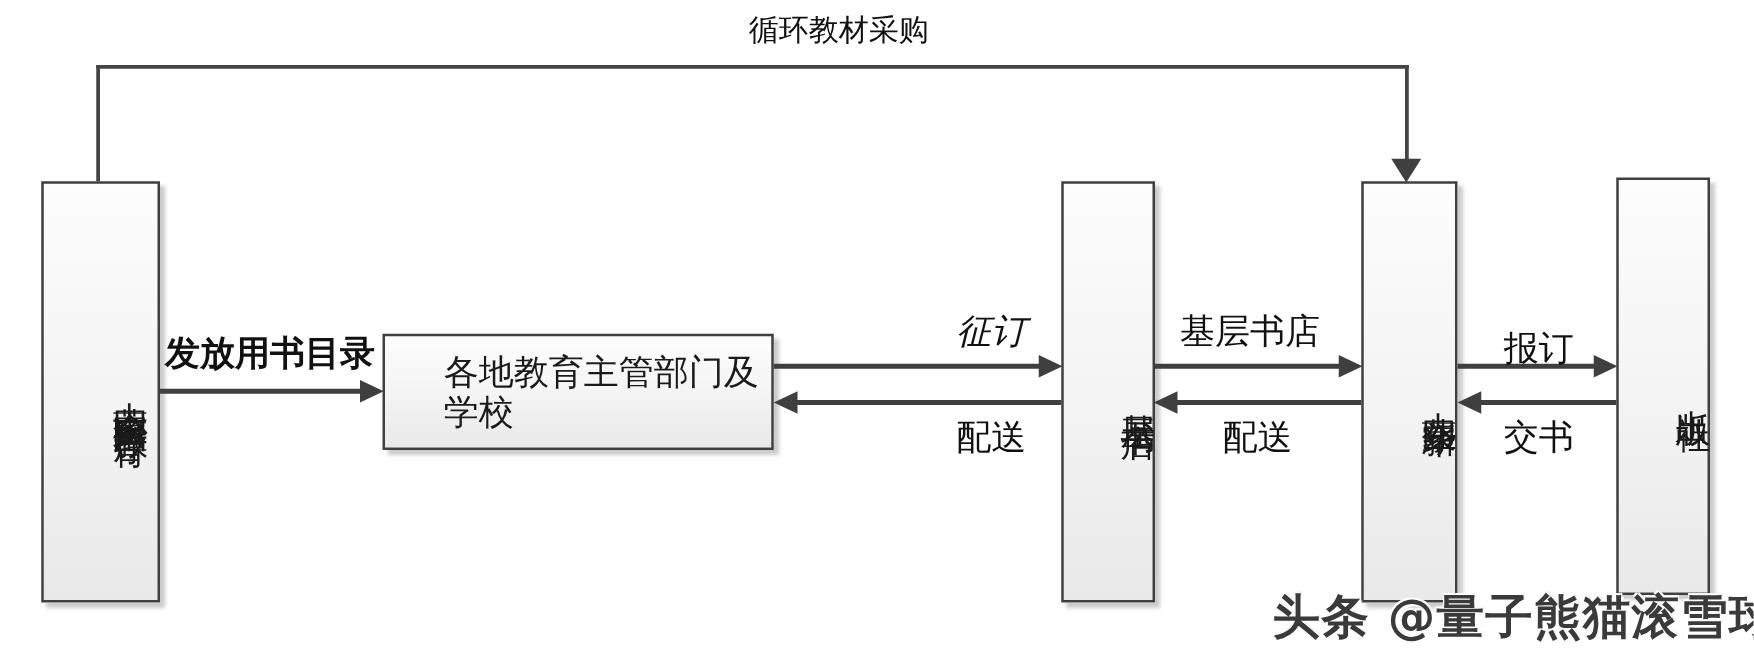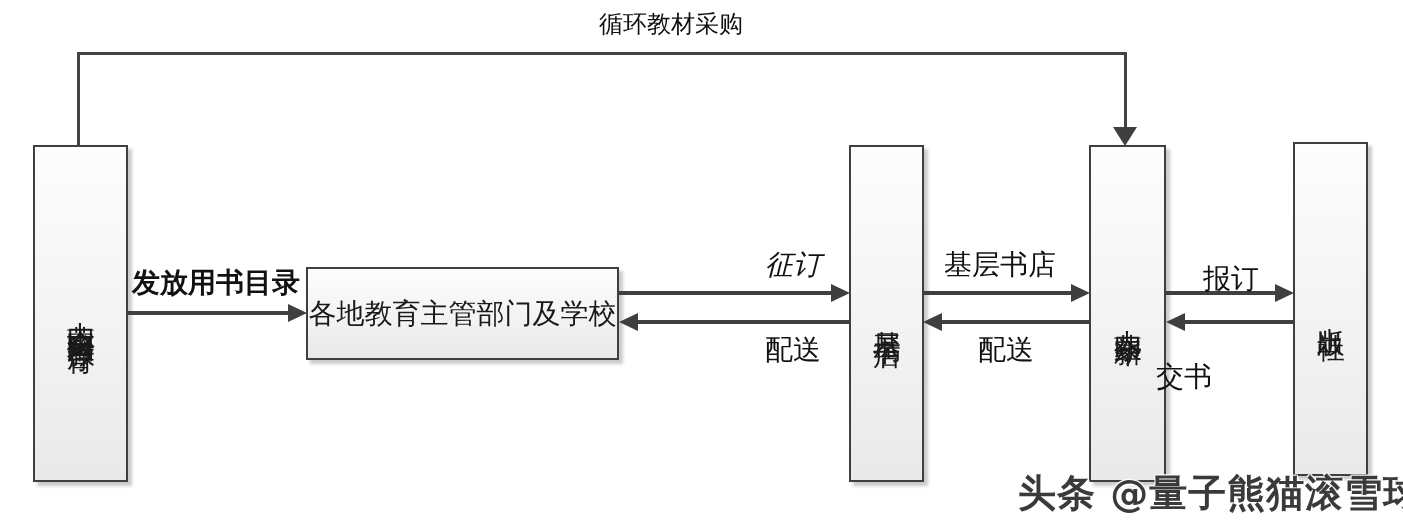--- a/index.html
+++ b/index.html
@@ -19,20 +19,21 @@
   .node {
     position: absolute;
     border: 2.5px solid #3f3f3f;
     background: linear-gradient(180deg, #fdfdfd 0%, #f3f3f3 55%, #e9e9e9 100%);
     box-shadow: 4px 4px 3px rgba(140,140,140,0.45);
     display: flex;
     align-items: center;
     justify-content: center;
     font-size: 28px;
     line-height: 1.12;
+    padding-left: 47px;
   }
   .vtext {
     writing-mode: vertical-rl;
     text-orientation: upright;
     letter-spacing: 3px;
     white-space: nowrap;
   }
   #node-education-dept   { left: 33px;   top: 145px; width: 95px;  height: 337px; }
   #node-local-edu        { left: 306px;  top: 267px; width: 313px; height: 93px; }
   #node-bookstore        { left: 849px;  top: 145px; width: 75px;  height: 337px; }
@@ -92,21 +93,21 @@
     transform: translateX(-50%);
     color: #111111;
   }
   #lbl-loop     { left: 671px;  top: 8px; font-size: 24px; }
   #lbl-catalog  { left: 216px;  top: 264px; font-weight: bold; }
   #lbl-solicit  { left: 793px;  top: 246px; font-style: italic; }
   #lbl-deliver1 { left: 793px;  top: 331px; }
   #lbl-report   { left: 1000px; top: 246px; }
   #lbl-deliver2 { left: 1006px; top: 331px; }
   #lbl-order    { left: 1231px; top: 260px; }
-  #lbl-books    { left: 1184px; top: 331px; margin-top: 27px; }
+  #lbl-books    { left: 1231px; top: 331px; }
 
   
   .watermark {
     position: absolute;
     left: 1018px; top: 468px;
     font-size: 38px;
     font-weight: bold;
     font-family: "DejaVu Sans", "Liberation Sans", sans-serif;
     color: #3a3a3a;
     letter-spacing: 1px;

